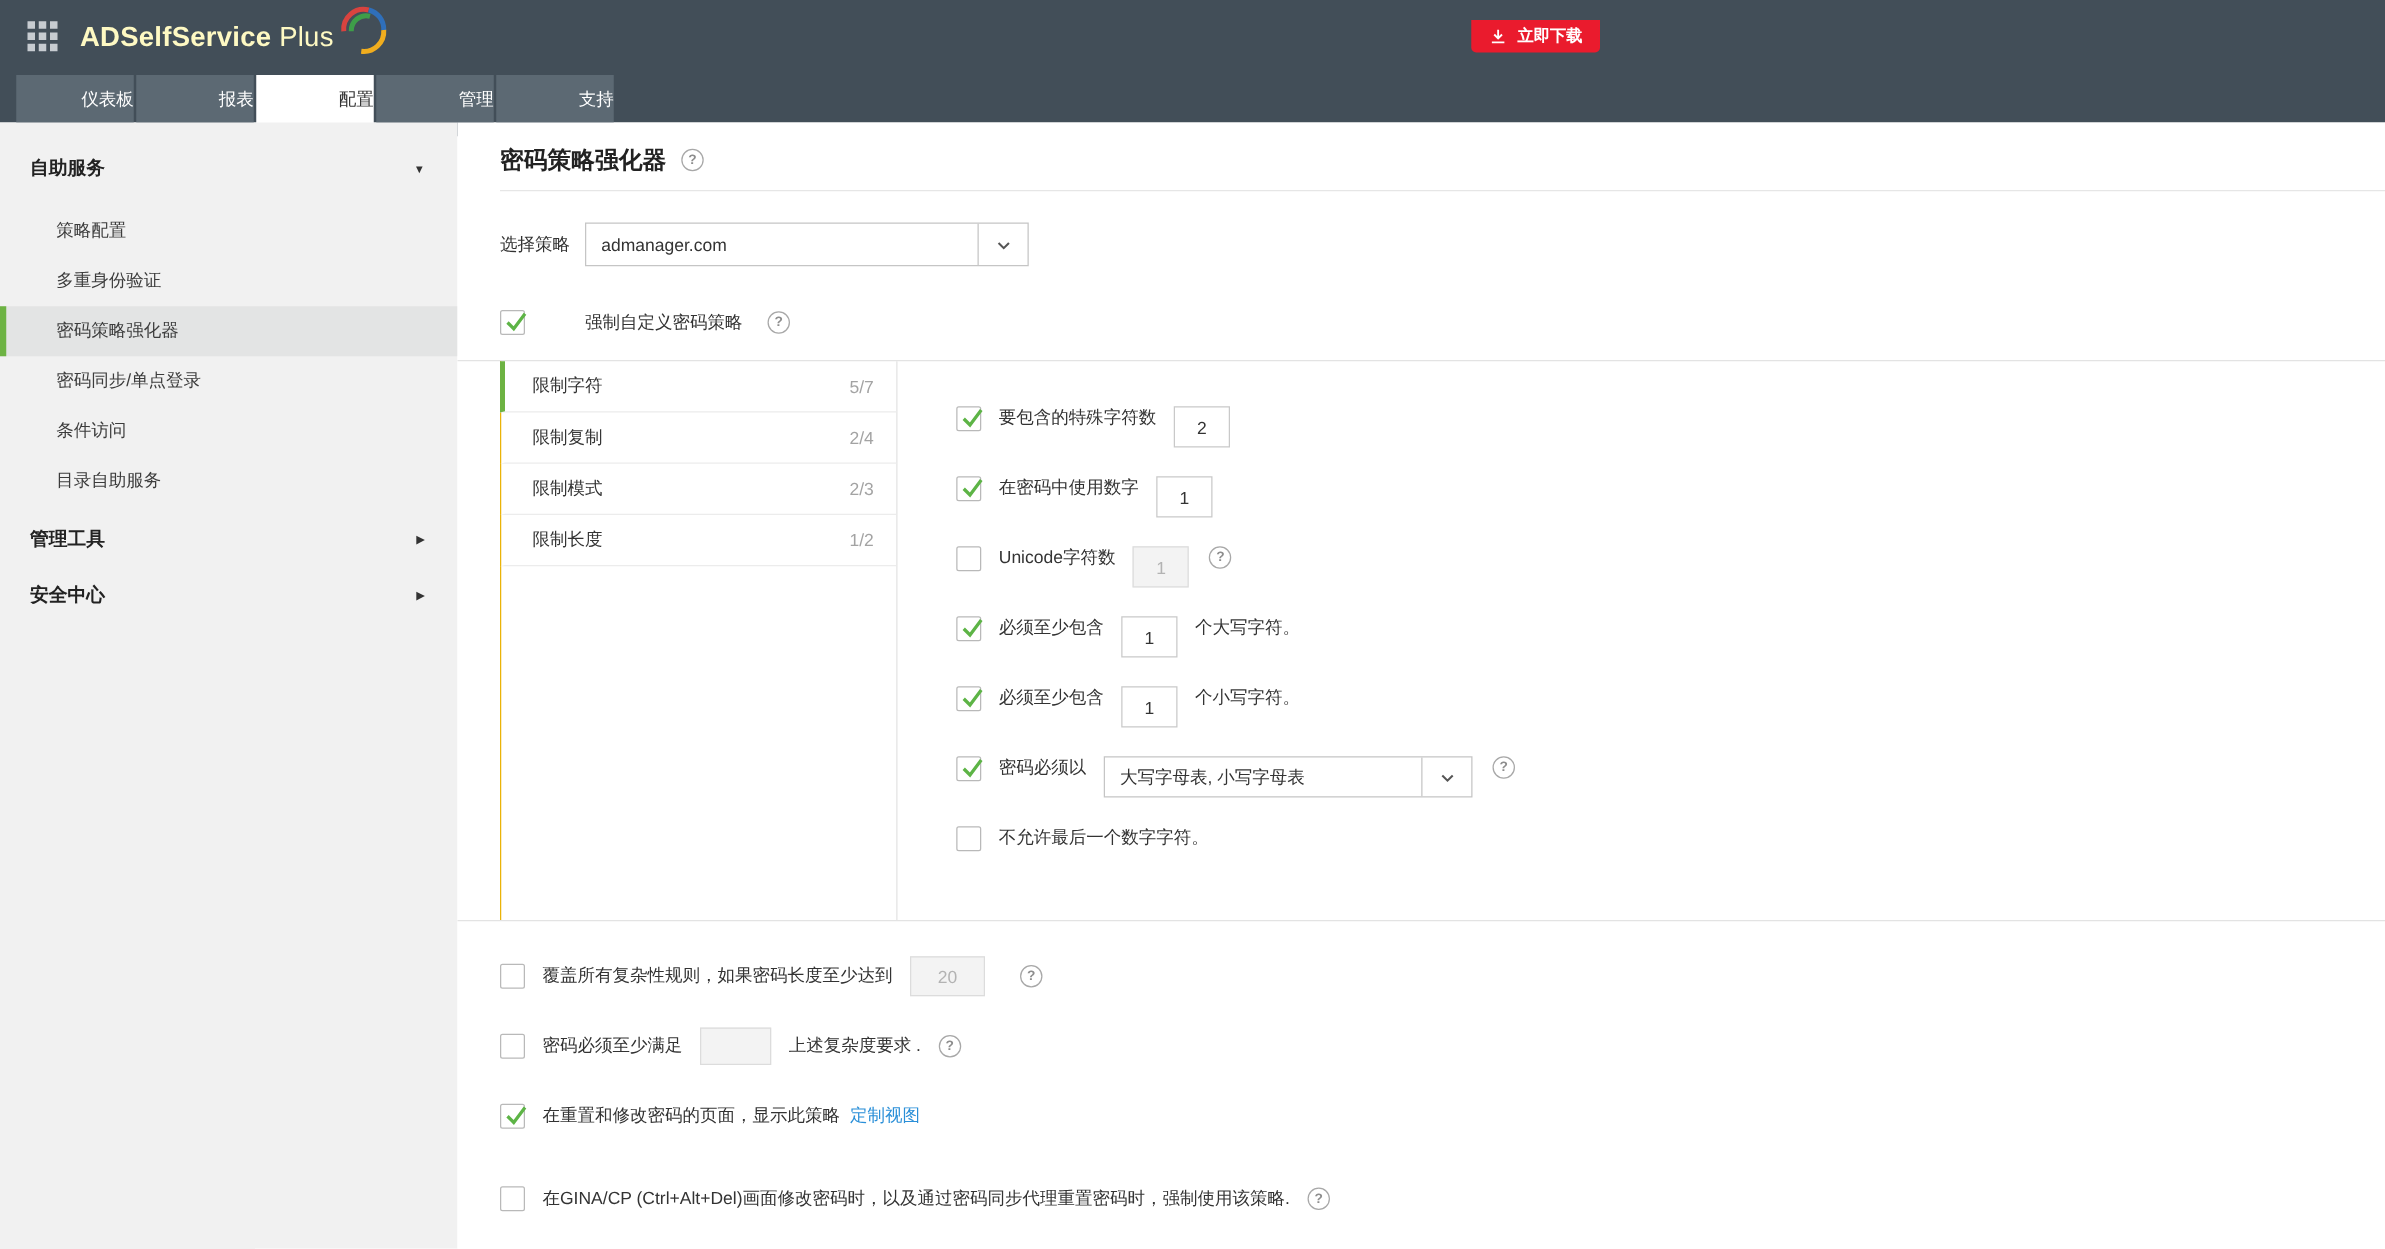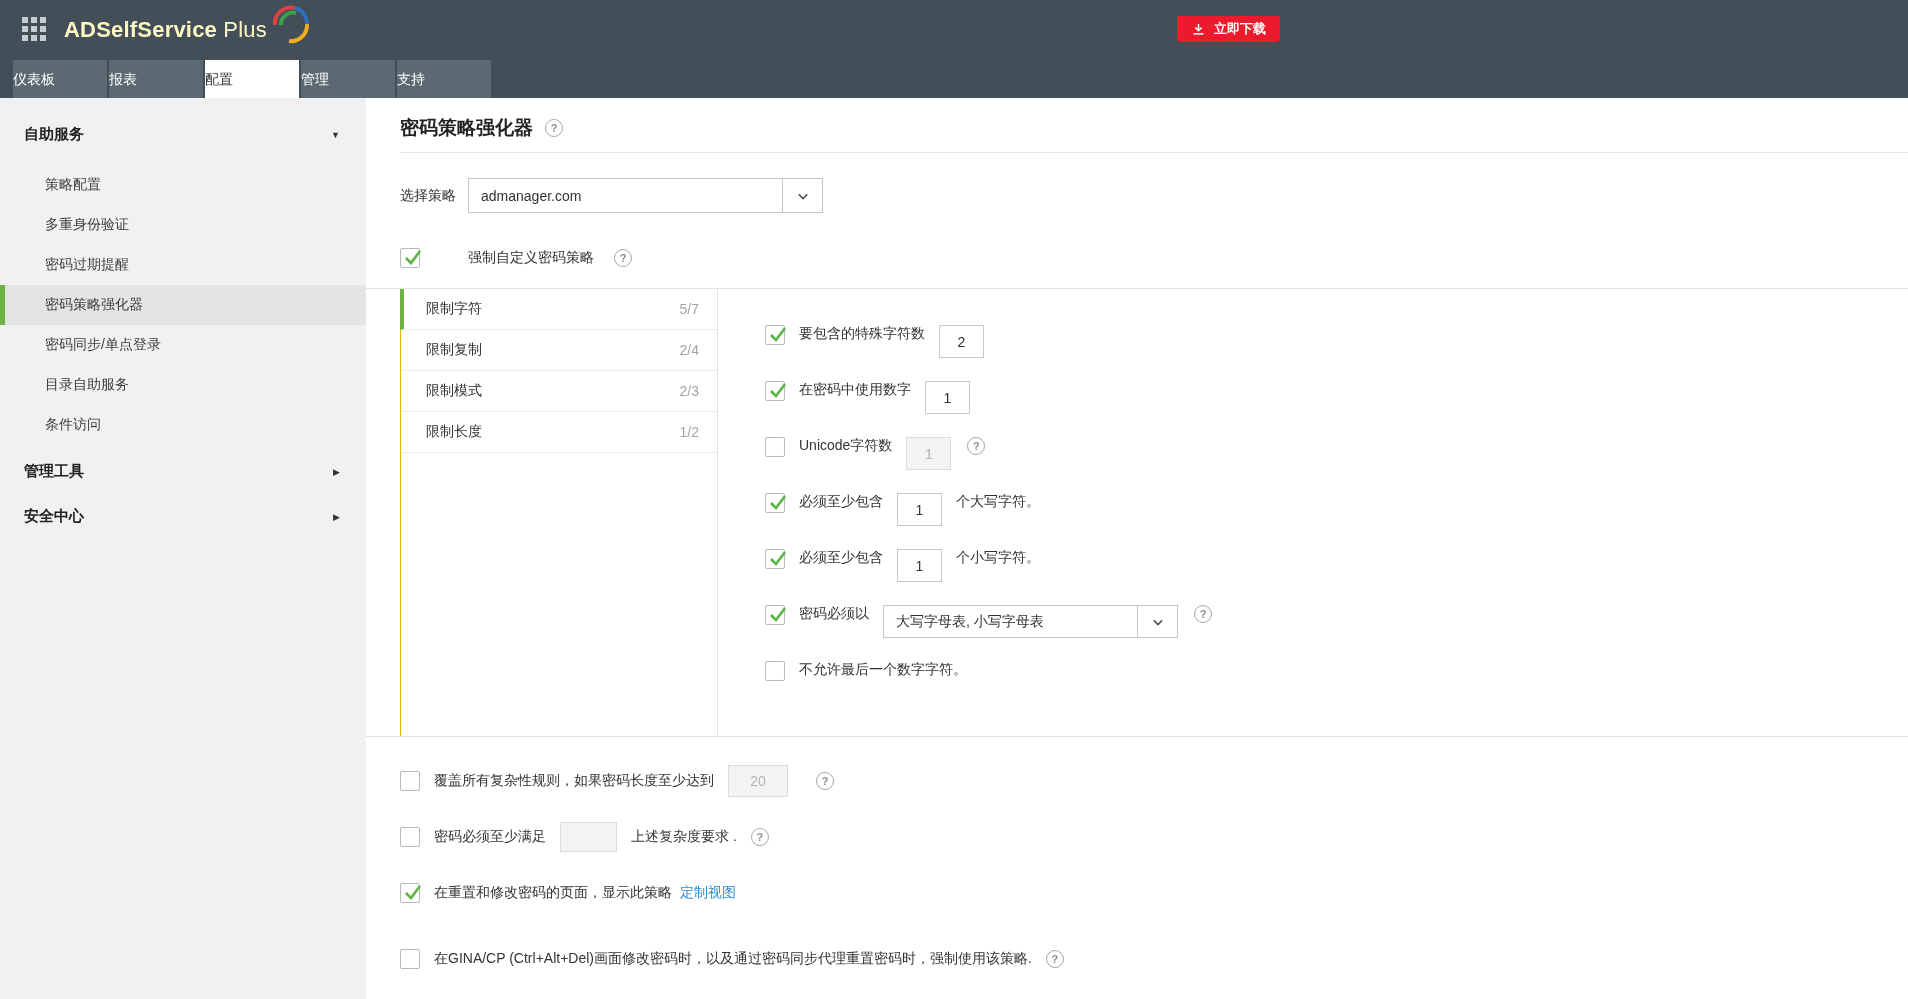--- a/index.html
+++ b/index.html
@@ -14,21 +14,21 @@
   .logo { position:relative; margin-left:16px; color:#fef9c3; font-size:22px; font-weight:bold;
     letter-spacing:.2px; padding-right:46px; }
   .logo .plus { font-weight:normal; }
   .logo svg { position:absolute; right:2px; top:-14px; }
   .download-btn { position:absolute; left:1177px; top:16px; height:26px; padding:0 14px;
     background:#ea1b2d; color:#fff; font-size:13px; font-weight:bold; border:none;
     border-radius:0 0 4px 4px; display:flex; align-items:center; gap:8px; cursor:pointer; }
 
   
   .tabbar { height:38px; background:#424e58; display:flex; padding-left:13px; gap:2px; }
-  .tab { width:94px; height:49px; line-height:38px; text-align:left; color:#fff;
+  .tab { width:94px; height:49px; line-height:38px; text-align:right; color:#fff;
     font-size:14px; background:#5c6973; cursor:pointer; }
   .tab.active { background:#fff; color:#333; }
 
   
   .layout { display:flex; height:901px; }
   .sidebar { width:366px; background:#f1f1f1; flex-shrink:0; }
   .side-group { height:45px; display:flex; align-items:center; justify-content:space-between;
     padding:0 26px 0 24px; font-size:15px; font-weight:bold; color:#222; cursor:pointer; }
   .side-group:first-child { margin-top:14px; }
   .caret { font-size:9px; color:#333; }
@@ -148,25 +148,24 @@
 <div class="layout">
 
   <div class="sidebar">
     <div class="side-group">
       <span>自助服务</span>
       <span class="caret">▼</span>
     </div>
     <div class="side-items">
       <div class="side-item">策略配置</div>
       <div class="side-item">多重身份验证</div>
-      <div class="side-item">密码过期提醒</div>
       <div class="side-item selected">密码策略强化器</div>
       <div class="side-item">密码同步/单点登录</div>
+      <div class="side-item">条件访问</div>
       <div class="side-item">目录自助服务</div>
-      <div class="side-item">条件访问</div>
     </div>
     <div class="side-group mt">
       <span>管理工具</span>
       <span class="caret">▶</span>
     </div>
     <div class="side-group">
       <span>安全中心</span>
       <span class="caret">▶</span>
     </div>
   </div>

